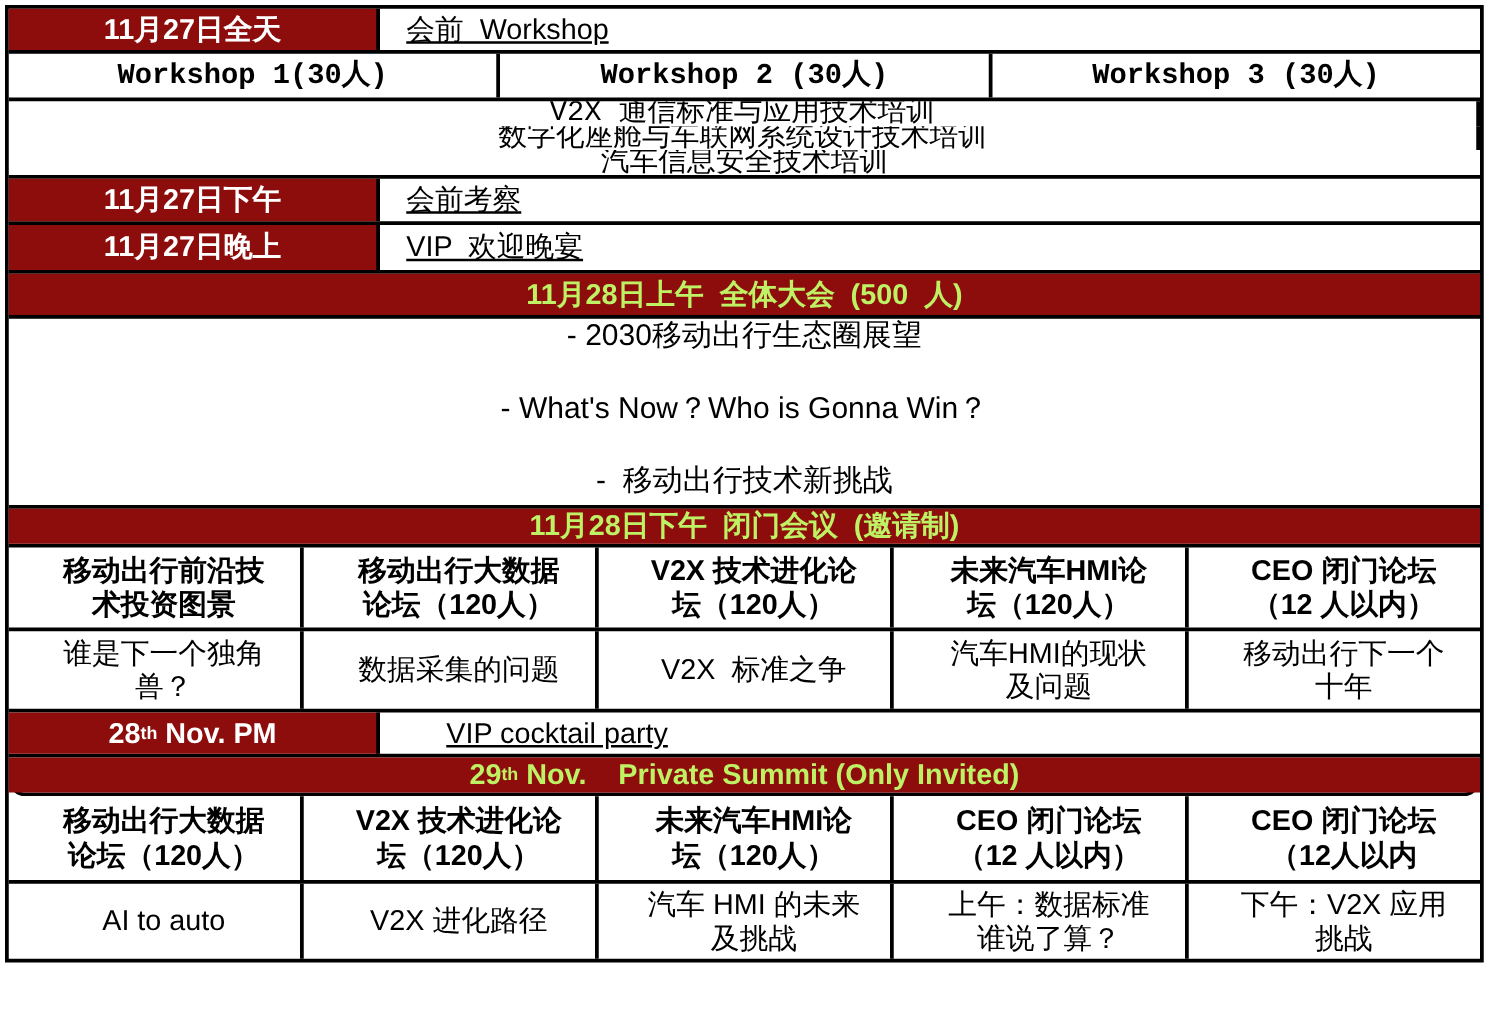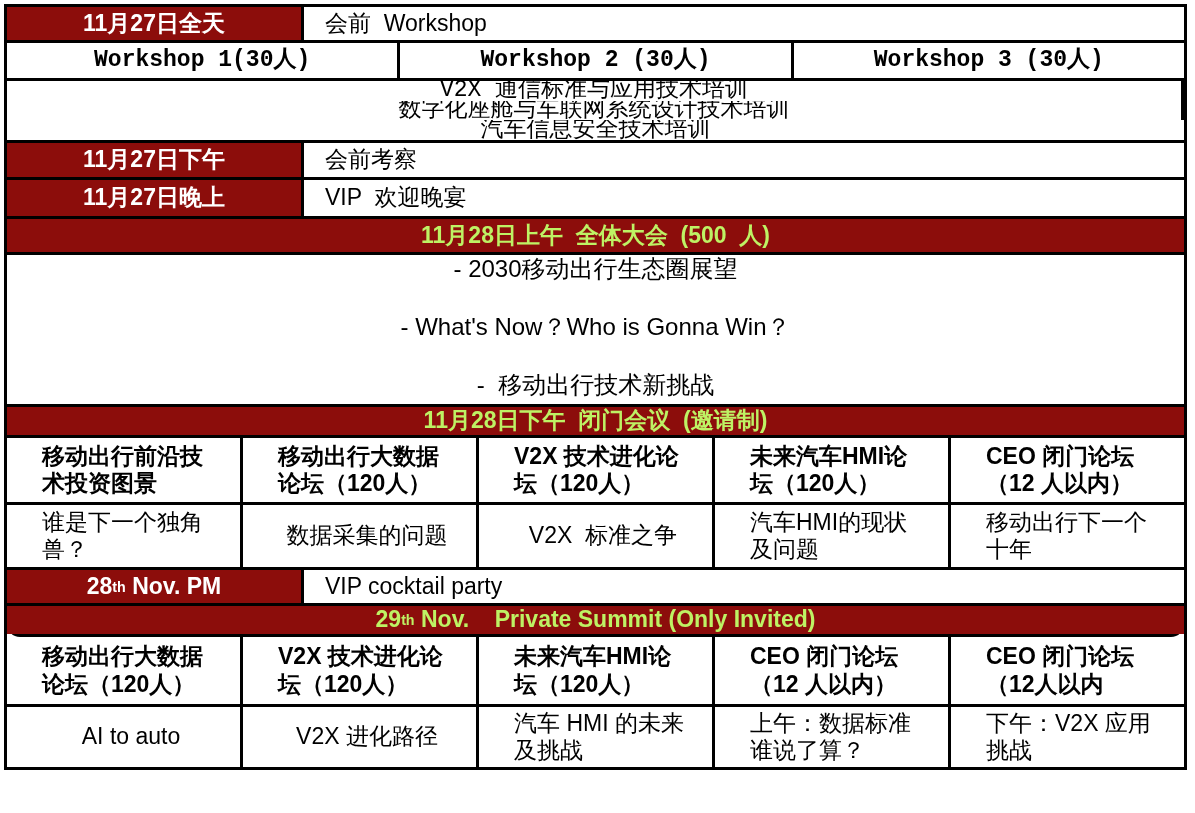--- a/index.html
+++ b/index.html
@@ -15,36 +15,37 @@
     width: 1183px;
     margin: 4px 0 0 4px;
     border: 3px solid var(--ink);
     background: #fff;
   }
   .row { display: flex; border-bottom: 3px solid var(--ink); }
   .row:last-child { border-bottom: none; }
   .cell {
     border-right: 3px solid var(--ink);
     display: flex; align-items: center; justify-content: center;
-    text-align: left;
+    text-align: center;
     font-size: 23px; line-height: 1.18;
     padding: 1px 5px;
     overflow: hidden;
   }
   .cell:last-child { border-right: none; }
 
   .date-cell {
     flex: 0 0 297px;
     background: var(--red);
     color: #fff; font-weight: bold;
   }
   .event-cell {
     flex: 1 1 auto;
     justify-content: flex-start; text-align: left;
     padding-left: 21px;
+    text-decoration: underline;
   }
   .red-full {
     flex: 1 1 auto;
     background: var(--red);
     color: #bef264; font-weight: bold;
   }
   .c3 { flex: 1 1 0; font-family: Liberation Mono, monospace; }
   .c5 { flex: 1 1 0; padding: 1px 20px; margin-left: 15px; }
   .bold { font-weight: bold; }
   .pre { white-space: pre; }
@@ -53,21 +54,21 @@
   .h-r1  { height: 36px; }
   .h-r2  { height: 38px; }
   .h-r3  { height: 62px; flex-direction: column; }
   .h-r4  { height: 37px; }
   .h-r5  { height: 39px; }
   .h-r6  { height: 36px; }
   .h-r7  { height: 152px; }
   .h-r8  { height: 31px; }
   .h-r9  { height: 67px; }
   .h-r10 { height: 65px; }
-  .h-r11 { height: 36px; }
+  .h-r11 { height: 36px; gap: 32px; }
   .h-r12 { height: 31px; border-radius: 13px; }
   .h-r13 { height: 70px; }
   .h-r14 { height: 60px; }
 
   .plenary-cell {
     flex: 1 1 auto;
     flex-direction: column;
     justify-content: space-between;
     align-items: center;
     padding: 0 0 5px 0;

